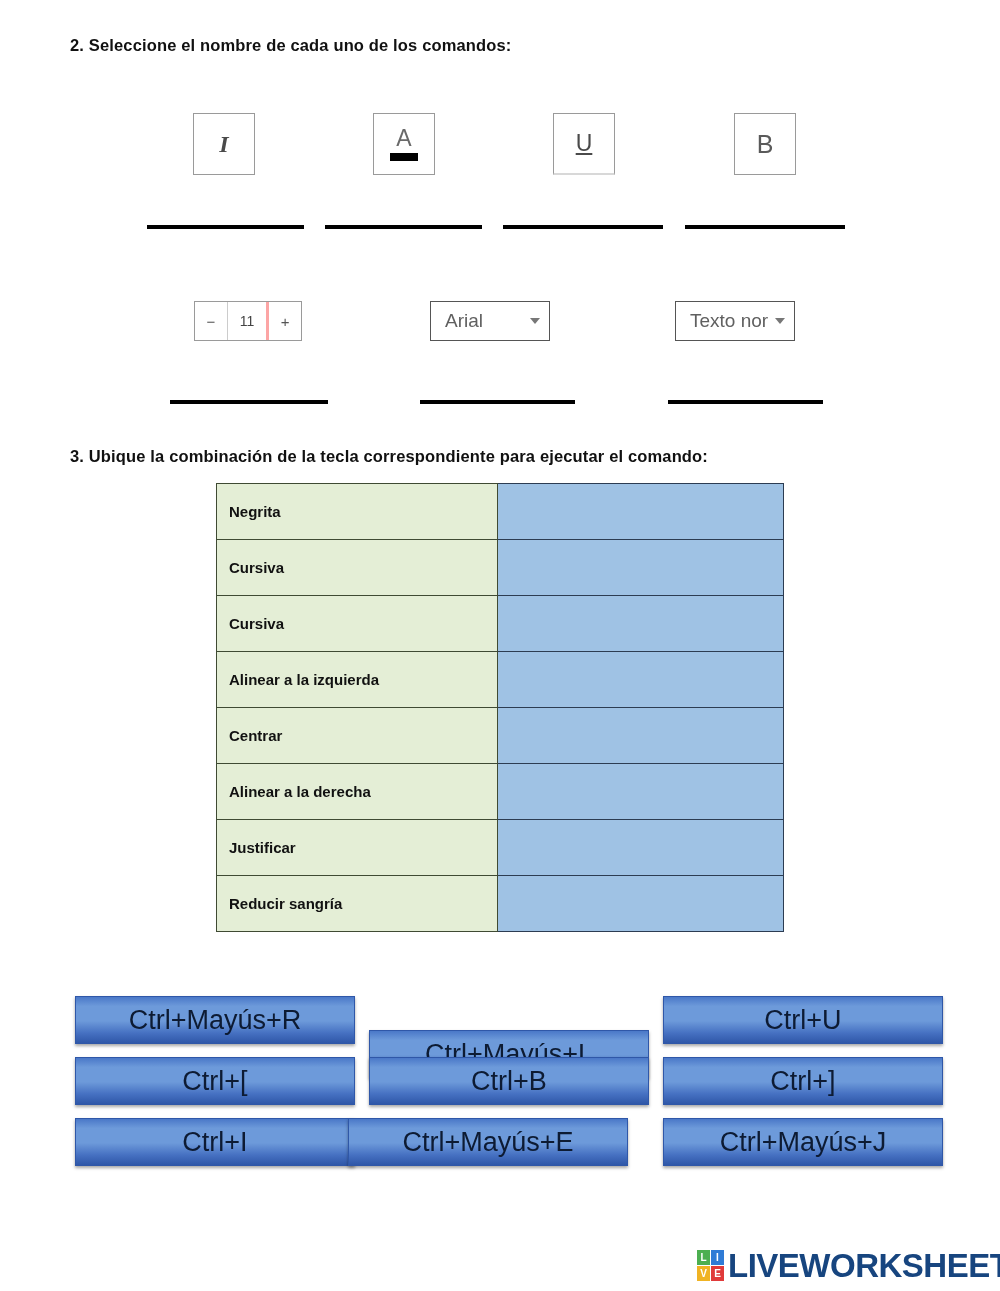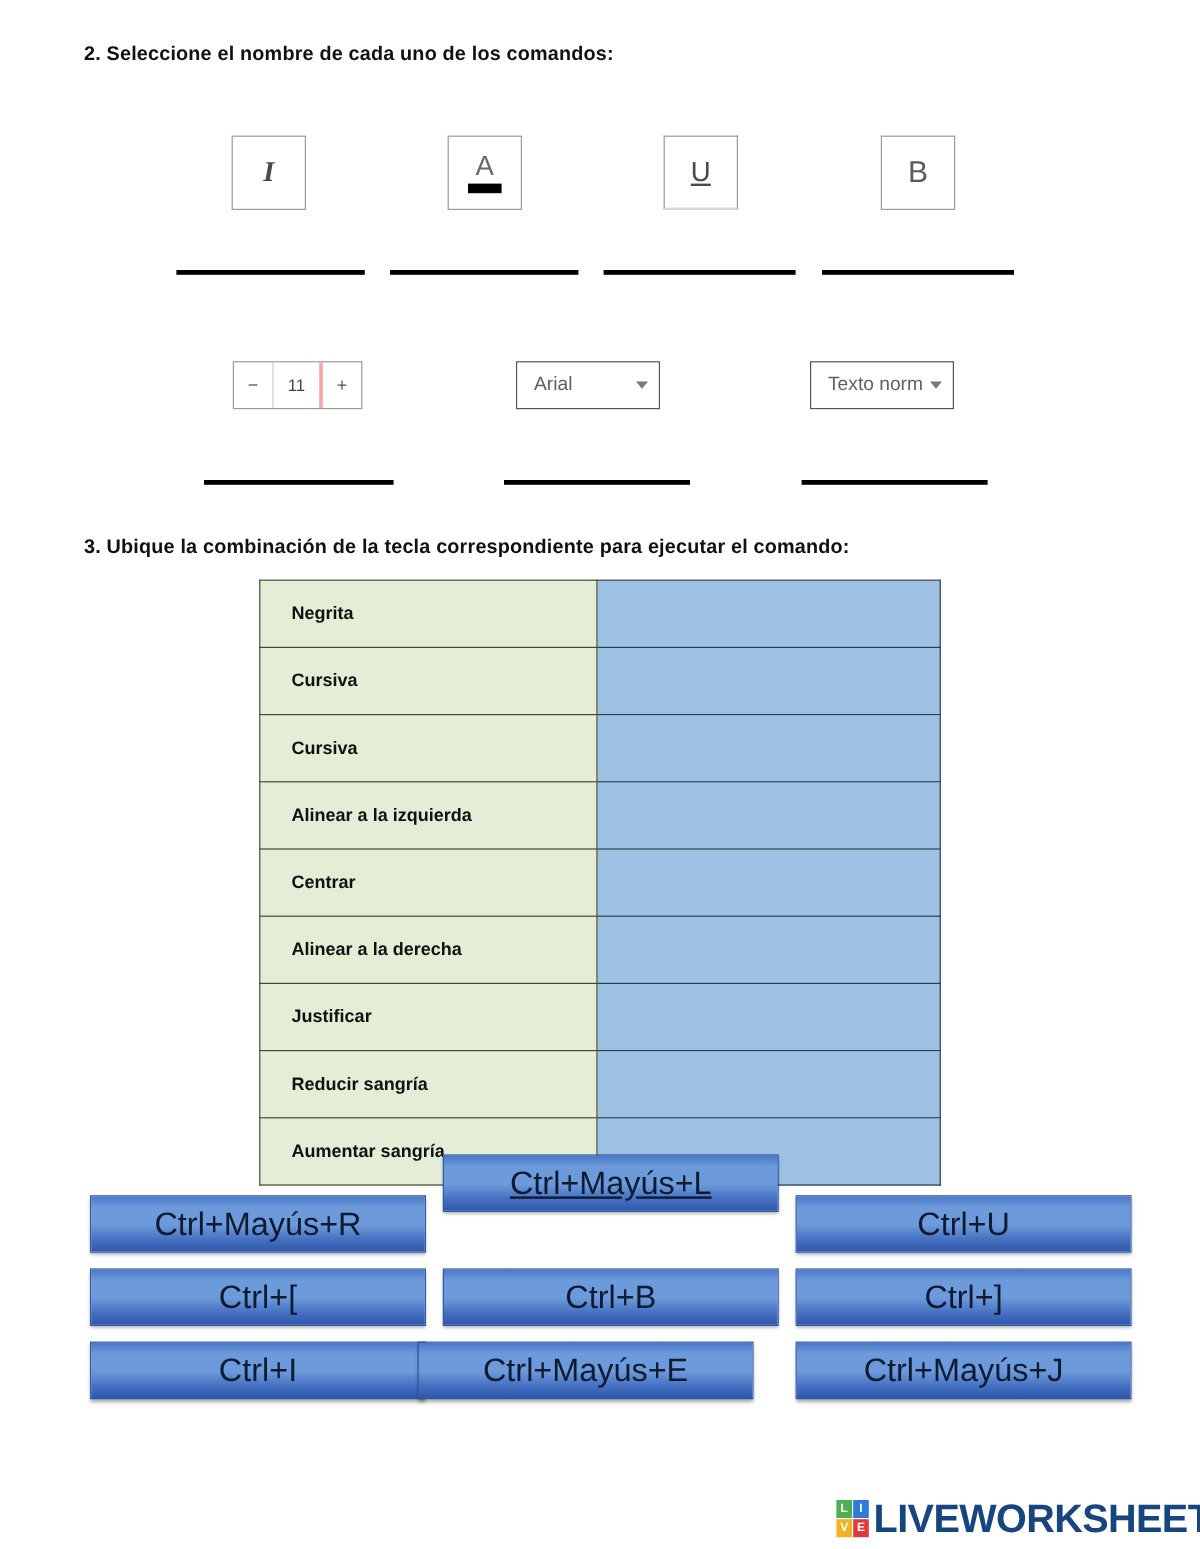--- a/index.html
+++ b/index.html
@@ -97,21 +97,21 @@
     height: 40px;
     border: 1px solid #555555;
     background: #ffffff;
     box-sizing: border-box;
     display: flex;
     align-items: center;
     padding: 0 9px 0 14px;
   }
   .combo .combo-label {
     flex: 1;
-    font-size: 16px;
+    font-size: 19px;
     color: #606060;
     white-space: nowrap;
     overflow: hidden;
   }
   .caret {
     width: 0;
     height: 0;
     border-left: 5px solid transparent;
     border-right: 5px solid transparent;
     border-top: 6px solid #777777;
@@ -124,21 +124,21 @@
     position: absolute;
     left: 216px;
     top: 483px;
     width: 567px;
     border-collapse: collapse;
     table-layout: fixed;
   }
   #match-table td {
     height: 56px;
     box-sizing: border-box;
-    padding: 0 0 0 26px;
+    padding: 0 0 0 12px;
     vertical-align: middle;
   }
   #match-table td.term {
     width: 281px;
     background: #e4eed6;
     border: 1px solid #3f4a33;
     font-weight: bold;
     font-size: 15px;
     color: #111111;
   }
@@ -280,29 +280,25 @@
       <td class="dropzone"></td>
     </tr>
     <tr>
       <td class="term">Justificar</td>
       <td class="dropzone"></td>
     </tr>
     <tr>
       <td class="term">Reducir sangría</td>
       <td class="dropzone"></td>
     </tr>
-    <tr>
-      <td class="term">Aumentar sangría</td>
-      <td class="dropzone"></td>
-    </tr>
   </tbody>
 </table>
 
 <div class="answer-btn" style="left:75px;  top:996px;">Ctrl+Mayús+R</div>
-<div class="answer-btn" style="left:369px; top:962px;text-decoration:underline;">Ctrl+Mayús+L</div>
+<div class="answer-btn" style="left:369px; top:1030px;text-decoration:underline;">Ctrl+Mayús+L</div>
 <div class="answer-btn" style="left:663px; top:996px;">Ctrl+U</div>
 
 <div class="answer-btn" style="left:75px;  top:1057px;">Ctrl+[</div>
 <div class="answer-btn" style="left:369px; top:1057px;">Ctrl+B</div>
 <div class="answer-btn" style="left:663px; top:1057px;">Ctrl+]</div>
 
 <div class="answer-btn" style="left:75px;  top:1118px;">Ctrl+I</div>
 <div class="answer-btn" style="left:348px; top:1118px;">Ctrl+Mayús+E</div>
 <div class="answer-btn" style="left:663px; top:1118px;">Ctrl+Mayús+J</div>
 

